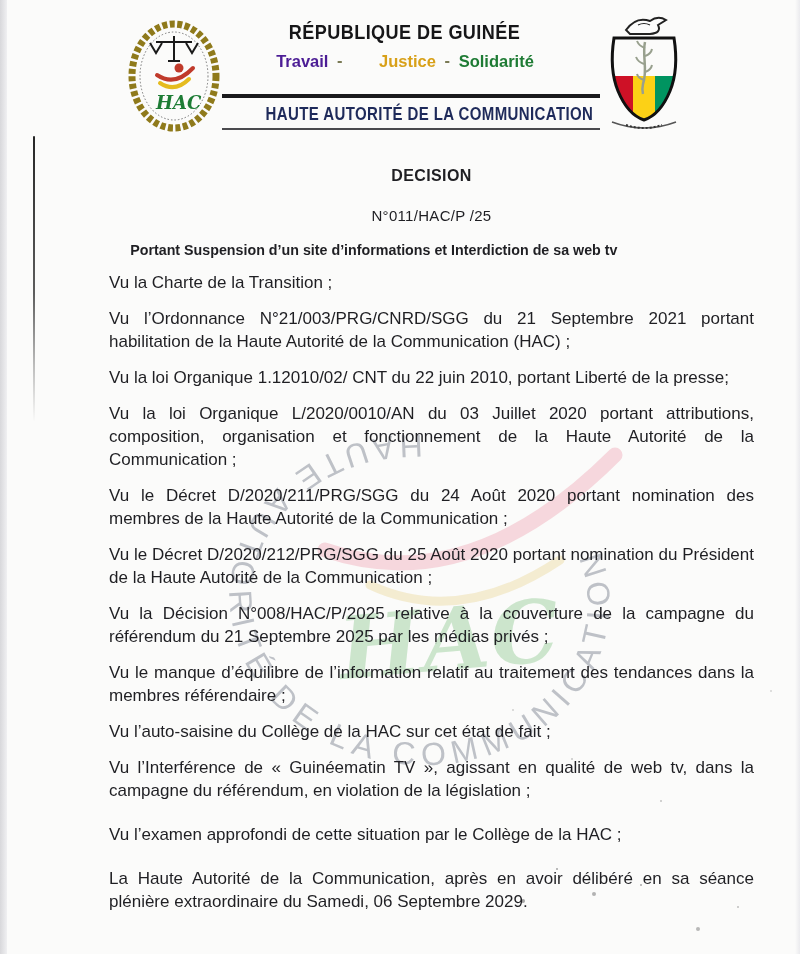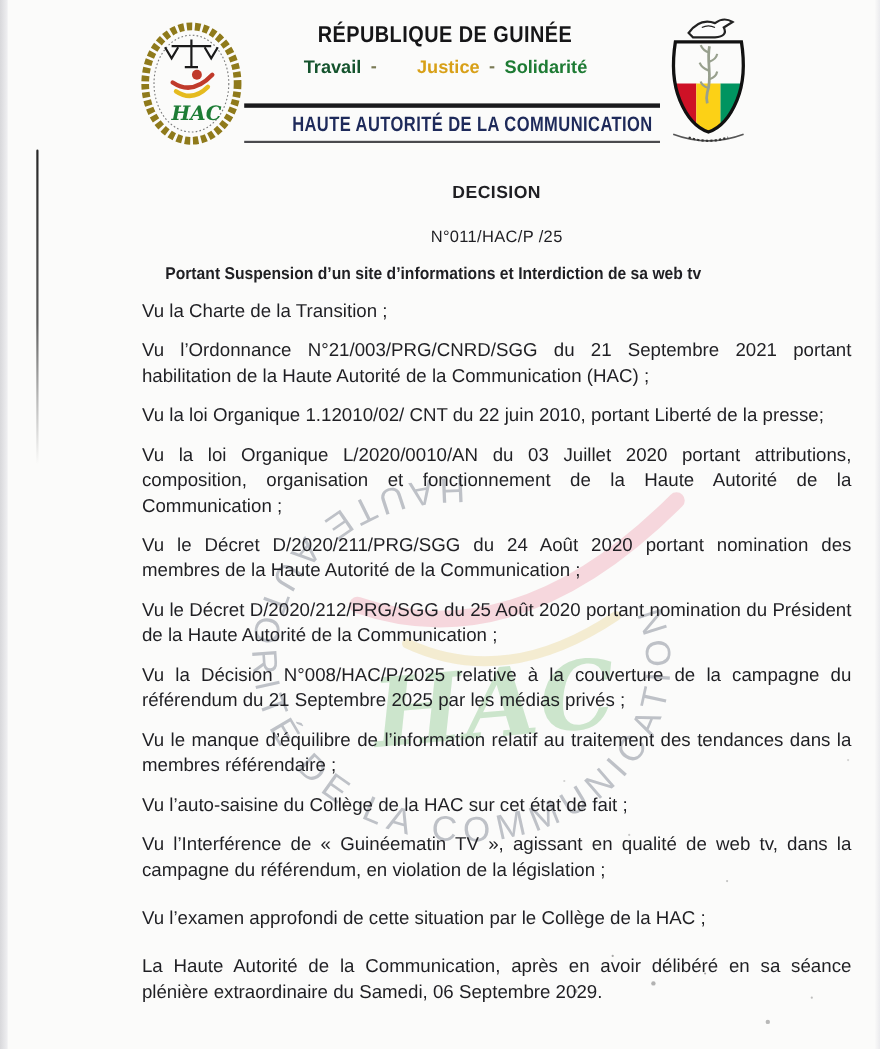--- a/index.html
+++ b/index.html
@@ -33,31 +33,31 @@
   .watermark{position:absolute;left:0;top:0;z-index:1;pointer-events:none;}
   
   .header{position:absolute;left:0;top:0;width:800px;z-index:2;}
   .logo-left{position:absolute;left:126px;top:16px;}
   .logo-right{position:absolute;left:600px;top:12px;}
   .head-center{position:absolute;left:228px;top:20px;width:354px;text-align:center;}
   .republic{font-size:21px;font-weight:bold;letter-spacing:.5px;color:#161618;}
   .republic>span{display:inline-block;transform:scaleX(.86);transform-origin:center;white-space:nowrap;}
   .motto{margin-top:8px;font-size:16.5px;font-weight:bold;}
   .motto>span{display:inline-block;}
-  .m-red{color:#14532d;text-align:right;}
+  .m-red{color:#4c1d95;text-align:right;}
   .m-yellow{color:#d8a018;margin-left:28px;}
   .m-green{color:#1e7b34;}
   .m-sep{color:#7a7a55;padding:0 4px;transform:translateY(-1px);}
   .banner{position:absolute;left:222px;top:94px;width:378px;text-align:center;}
   .rule-top{height:4px;background:#1a1a1c;}
   .inst{margin-top:3px;line-height:25px;font-size:19px;font-weight:bold;color:#1e2a5a;white-space:nowrap;}
   .inst>span{display:inline-block;transform:scaleX(.79);transform-origin:center;letter-spacing:.5px;}
   .rule-bottom{height:2px;background:#4a4a4e;margin-top:2px;}
   
-  .content{position:absolute;left:129px;top:165px;width:645px;z-index:2;}
+  .content{position:absolute;left:109px;top:165px;width:645px;z-index:2;}
   .d-label{text-align:center;font-weight:bold;font-size:16px;letter-spacing:.4px;line-height:22px;}
   .d-number{text-align:center;font-size:15px;letter-spacing:.3px;line-height:22px;margin-top:18px;}
   .d-subject{text-align:left;font-weight:bold;font-size:15.5px;margin:12px 0 10px;line-height:22px;}
   .d-subject>span{display:inline-block;transform:scaleX(.92);transform-origin:center;white-space:nowrap;}
   .content p{margin:0 0 13px;font-size:17px;line-height:23px;text-align:justify;}
   .content p:nth-of-type(10),.content p:nth-of-type(11){margin-bottom:21px;}
 </style>
 </head>
 <body>
 

